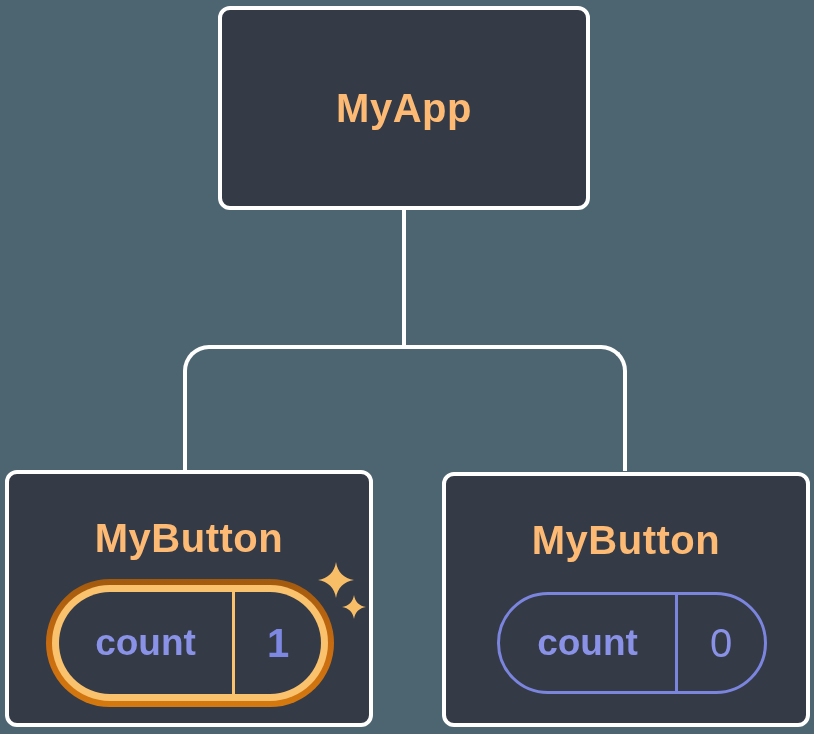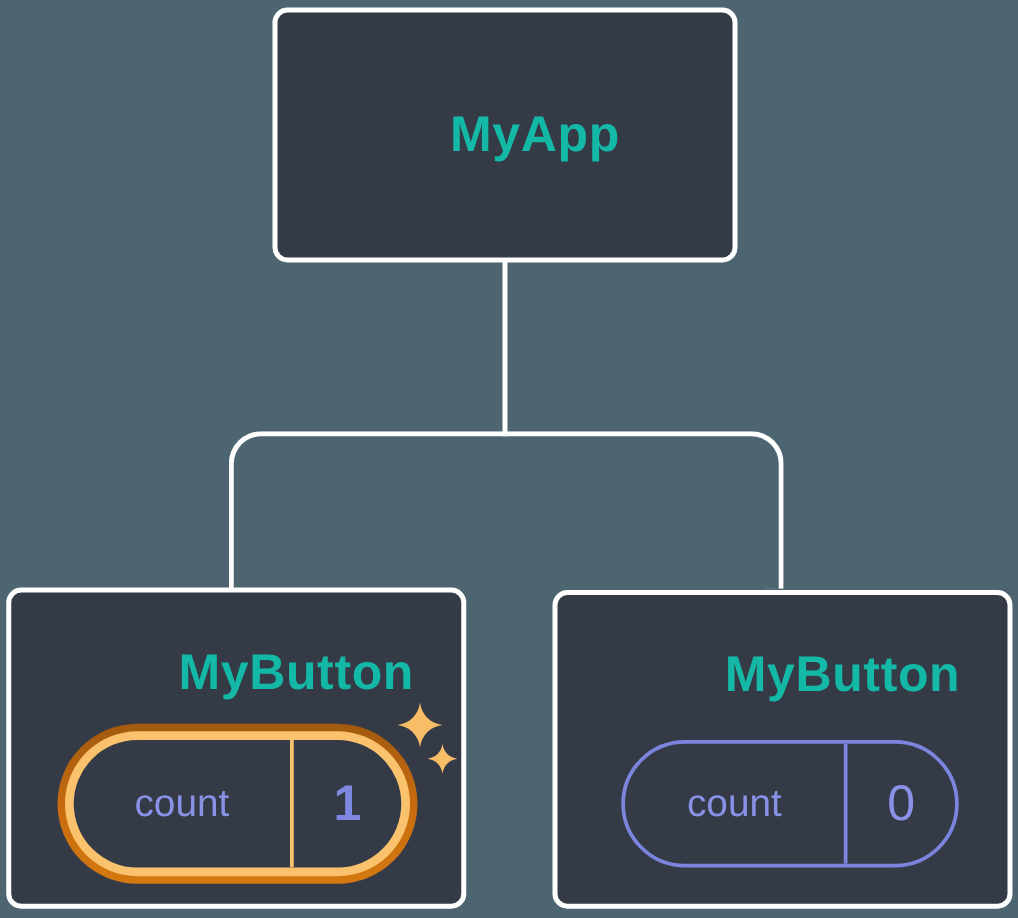--- a/index.html
+++ b/index.html
@@ -18,28 +18,27 @@
   }
   
   .node {
     position: absolute;
     background: #343A46;
     border: 4px solid #FFFFFF;
     border-radius: 12px;
     box-sizing: border-box;
   }
   .node-label {
-    color: #14b8a6;
+    color: #fdba74;
     font-size: 40px;
     font-weight: 600;
     letter-spacing: 0.5px;
     text-align: center;
     width: 100%;
     position: absolute;
-    padding-left: 48px;
   }
   #root-node {
     left: 218px; top: 6px;
     width: 372px; height: 204px;
     display: flex; align-items: center; justify-content: center;
   }
   #root-node .node-label { position: static; }
   #child-left  { left: 5px;   top: 470px; width: 368px; height: 257px; }
   #child-right { left: 442px; top: 472px; width: 368px; height: 255px; }
   #child-left  .node-label { top: 42px; left: 0; }
@@ -95,22 +94,22 @@
     border: 3px solid #7B85DE;
     box-sizing: border-box;
     display: flex;
     align-items: stretch;
     overflow: hidden;
   }
   .state-key-cell {
     flex: 1 1 auto;
     display: flex; align-items: center; justify-content: center;
     color: #8A92E8;
-    font-size: 31px;
-    font-weight: 400;
+    font-size: 37px;
+    font-weight: 700;
   }
   .state-divider-gold {
     width: 3px;
     background: #FBC26D;
     align-self: stretch;
   }
   .state-divider-purple {
     width: 3px;
     background: #7B85DE;
     align-self: stretch;

